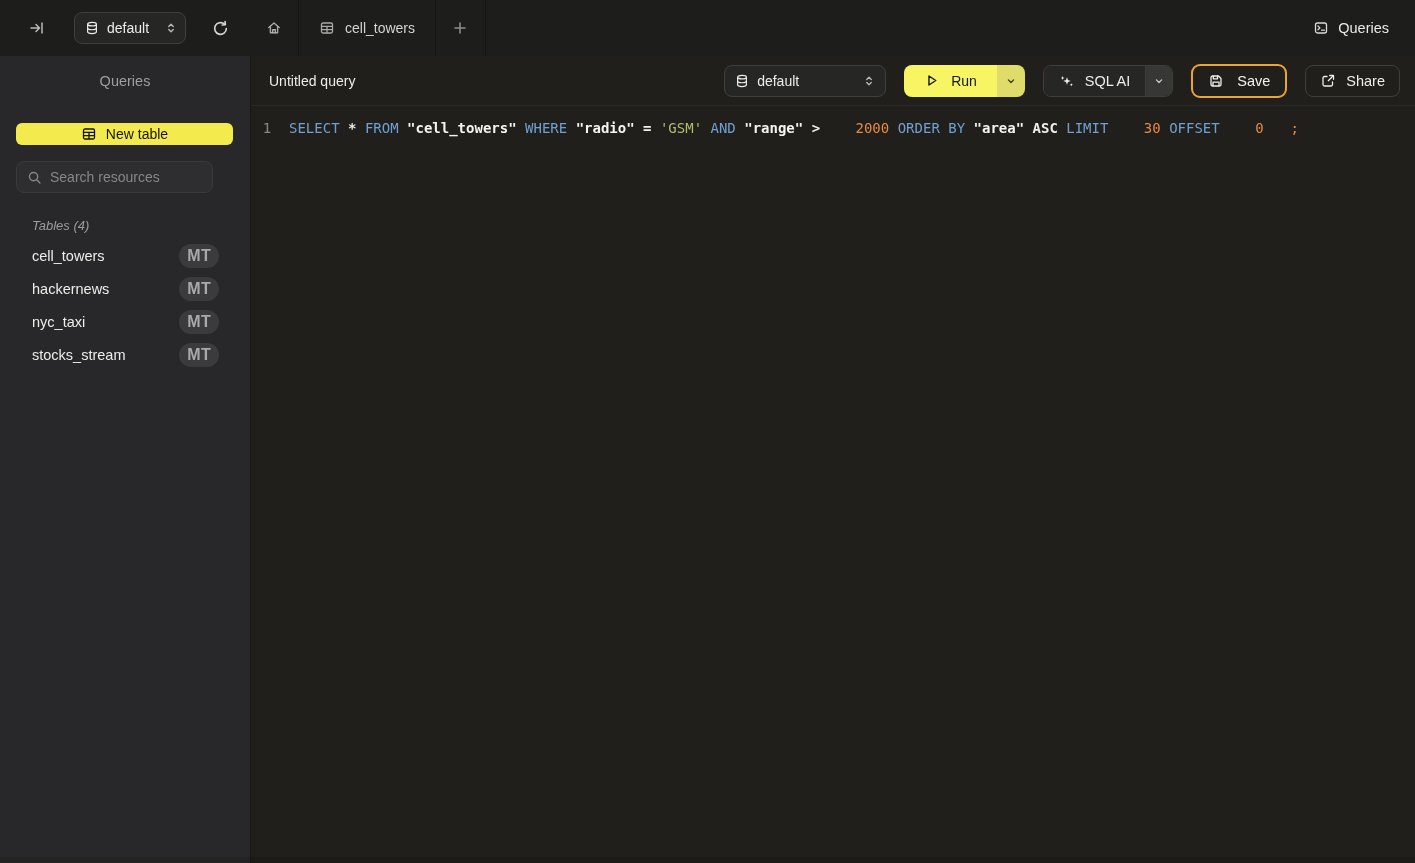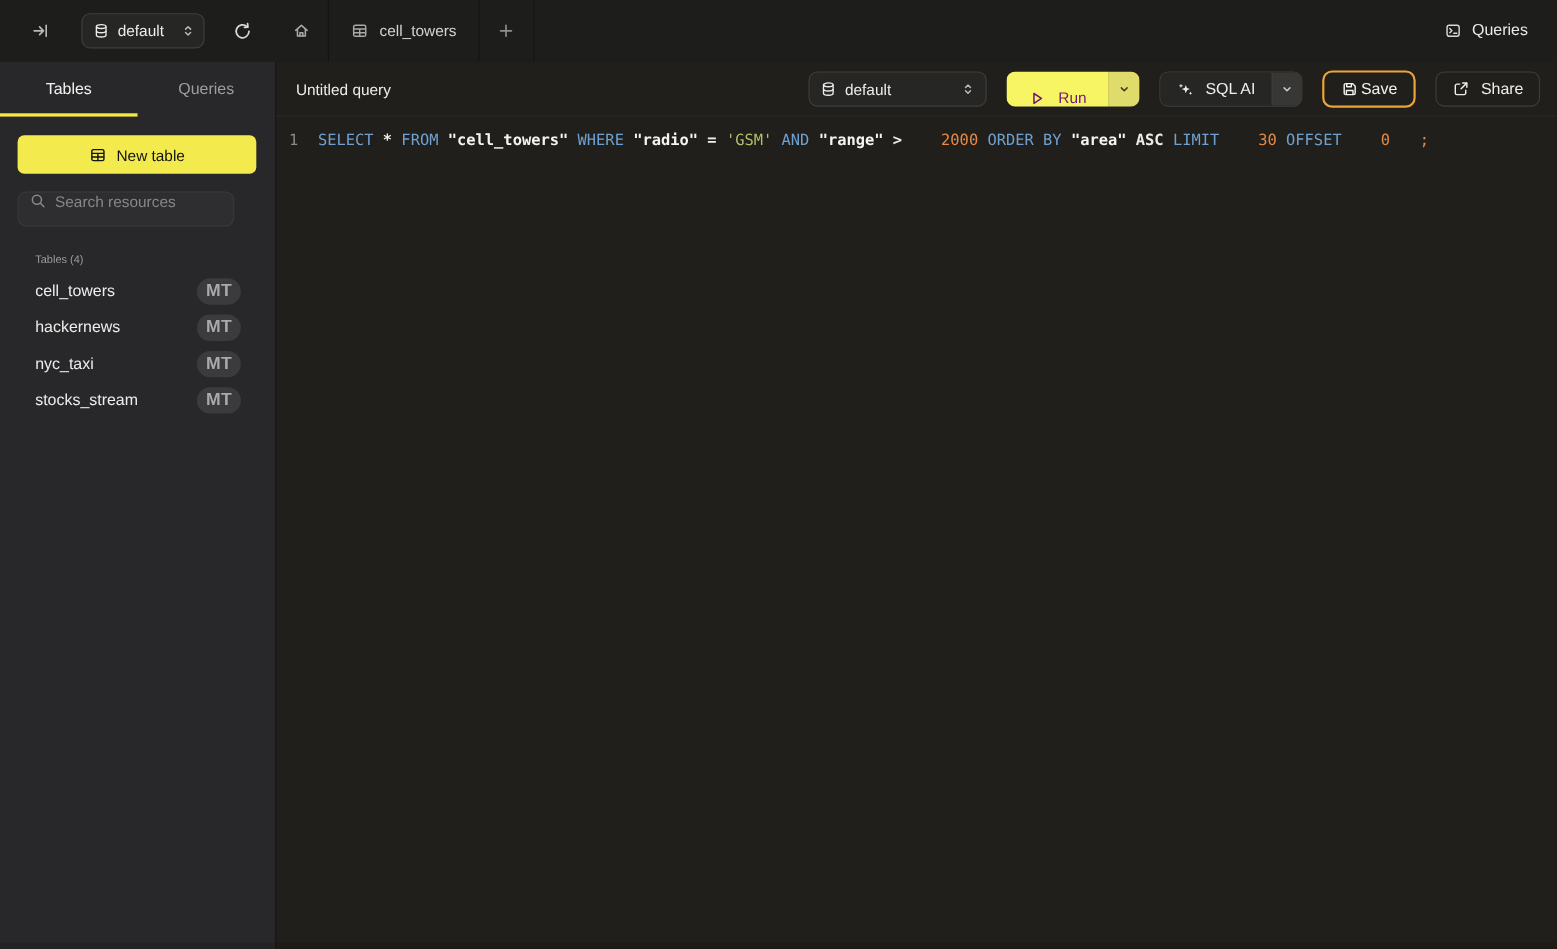--- a/index.html
+++ b/index.html
@@ -38,53 +38,53 @@
   .queries-btn { background:none; border:none; display:flex; align-items:center; gap:9px; color:#E9E9E7; font-size:14.5px; cursor:pointer; }
   .queries-btn svg { color:#D9D9D7; }
 
   
   .sidebar { position:absolute; top:56px; left:0; width:250px; bottom:0; background:#28282A; }
   .sidebar-tabs { height:50px; display:flex; }
   .side-tab { flex:1; display:flex; align-items:center; justify-content:center; font-size:14.5px; color:#9E9EA2; cursor:pointer; position:relative; background:none; border:none; }
   .side-tab.active { color:#F2F2F0; font-weight:500; }
   .side-tab.active::after { content:""; position:absolute; left:0; right:0; bottom:0; height:3px; background:#F5E93F; }
   .new-table-btn {
-    margin:17px 16px 0 16px; width:217px; height:35px; border:none; border-radius:6px;
+    margin:17px 16px 0 16px; width:217px; height:22px; border:none; border-radius:6px;
     background:#F3EB4D; color:#141412; font-size:14px; font-weight:500;
     display:flex; align-items:center; justify-content:center; gap:9px; cursor:pointer;
     font-family:"Liberation Sans", sans-serif;
   }
   .search-box {
     margin:16px 16px 0 16px; width:197px; height:32px; border:1px solid #3A3A3E; border-radius:8px;
-    background:#2E2E30; display:flex; align-items:flex-start; padding:0 10px; gap:8px; color:#86868B;
+    background:#2E2E30; display:flex; align-items:center; padding:0 10px; gap:8px; color:#86868B;
   }
   .search-box input { flex:1; background:none; border:none; outline:none; color:#E6E6E4; font-size:14px; font-family:"Liberation Sans", sans-serif; }
   .search-box input::placeholder { color:#86868B; }
-  .section-title { margin:25px 0 6px 32px; font-size:10px; color:#9B9B9F; }
+  .section-title { margin:25px 0 6px 32px; font-size:13px; color:#9B9B9F;font-style:italic; }
   .table-list { display:flex; flex-direction:column; }
   .table-row { height:33px; display:flex; align-items:center; justify-content:space-between; padding:0 31px 0 32px; cursor:pointer; }
   .table-name { font-size:14.5px; color:#EDEDEB; }
   .badge { background:#3B3B3E; color:#A9A9AD; font-size:16px; font-weight:700; letter-spacing:.3px; border-radius:999px; padding:4px 8px; line-height:1; }
 
   
   .main { position:absolute; top:56px; left:250px; right:0; bottom:0; background:#201F1B; border-left:1px solid #181816; }
   .main-toolbar { height:50px; display:flex; align-items:center; padding:0 15px 0 18px; border-bottom:1px solid #2A2A26; }
   .query-title { font-size:14px; color:#EDEDEB; }
   .toolbar-actions { margin-left:auto; display:flex; align-items:center; gap:18px; }
 
   .tb-db-select { width:162px; }
   .run-btn { display:flex; height:32px; border-radius:8px; overflow:hidden; cursor:pointer; }
-  .run-main { display:flex; align-items:flex-end; gap:12px; padding:0 20px; background:#F7F563; color:#701a75; font-size:14px; font-weight:500; border:none; cursor:pointer; font-family:"Liberation Sans", sans-serif; }
+  .run-main { display:flex; align-items:center; gap:12px; padding:0 20px; background:#F7F563; color:#0f172a; font-size:14px; font-weight:500; border:none; cursor:pointer; font-family:"Liberation Sans", sans-serif; }
   .run-caret { width:28px; display:flex; align-items:center; justify-content:center; background:#DFDC6B; border:none; color:#3A3A20; cursor:pointer; }
 
   .sqlai-btn { display:flex; height:32px; border:1px solid #3E3E3C; border-radius:8px; overflow:hidden; cursor:pointer; }
   .sqlai-main { display:flex; align-items:center; gap:10px; padding:0 15px; background:#262624; color:#EDEDEB; font-size:14.5px; font-weight:500; border:none; cursor:pointer; font-family:"Liberation Sans", sans-serif; }
   .sqlai-caret { width:27px; display:flex; align-items:center; justify-content:center; background:#373735; border:none; border-left:1px solid #3E3E3C; color:#C9C9C7; cursor:pointer; }
 
-  .save-btn { display:flex; align-items:center; gap:2px; height:34px; padding:0 15px; background:transparent; border:2px solid #EBA437; border-radius:9px; color:#F2F2F0; font-size:14.5px; font-weight:500; cursor:pointer; font-family:"Liberation Sans", sans-serif; }
+  .save-btn { display:flex; align-items:center; gap:13px; height:34px; padding:0 15px; background:transparent; border:2px solid #EBA437; border-radius:9px; color:#F2F2F0; font-size:14.5px; font-weight:500; cursor:pointer; font-family:"Liberation Sans", sans-serif; }
   .share-btn { display:flex; align-items:center; gap:10px; height:32px; padding:0 14px; background:transparent; border:1px solid #3E3E3C; border-radius:8px; color:#EDEDEB; font-size:14.5px; font-weight:400; cursor:pointer; font-family:"Liberation Sans", sans-serif; }
 
   
   .editor { padding-top:11px; }
   .code-line { display:flex; font-family:"DejaVu Sans Mono", monospace; font-size:14px; line-height:22px; }
   .line-number { width:32px; text-align:center; color:#8B8B85; flex:0 0 32px; }
   .code-content { margin-left:6px; white-space:pre; }
   .tok-keyword { color:#6FA0D1; }
   .tok-identifier { color:#F4F4F2; font-weight:700; }
   .tok-operator { color:#EDEDEB; font-weight:700; }
@@ -168,23 +168,20 @@
           <path d="M8.6 10.2h2.8"></path>
         </svg>
       </span>
       <span>Queries</span>
     </button>
   </div>
 </div>
 
 <div class="sidebar">
   <div class="sidebar-tabs">
-    <button class="side-tab active">
-      <span>Tables</span>
-    </button>
     <button class="side-tab">
       <span>Queries</span>
     </button>
   </div>
 
   <button class="new-table-btn">
     <span>
       <svg width="16" height="16" viewBox="0 0 16 16" fill="none" stroke="currentColor" stroke-width="1.3">
         <rect x="2.5" y="3" width="11" height="10" rx="1.5"></rect>
         <path d="M2.5 6.4h11M2.5 9.7h11M8 6.4V13"></path>

